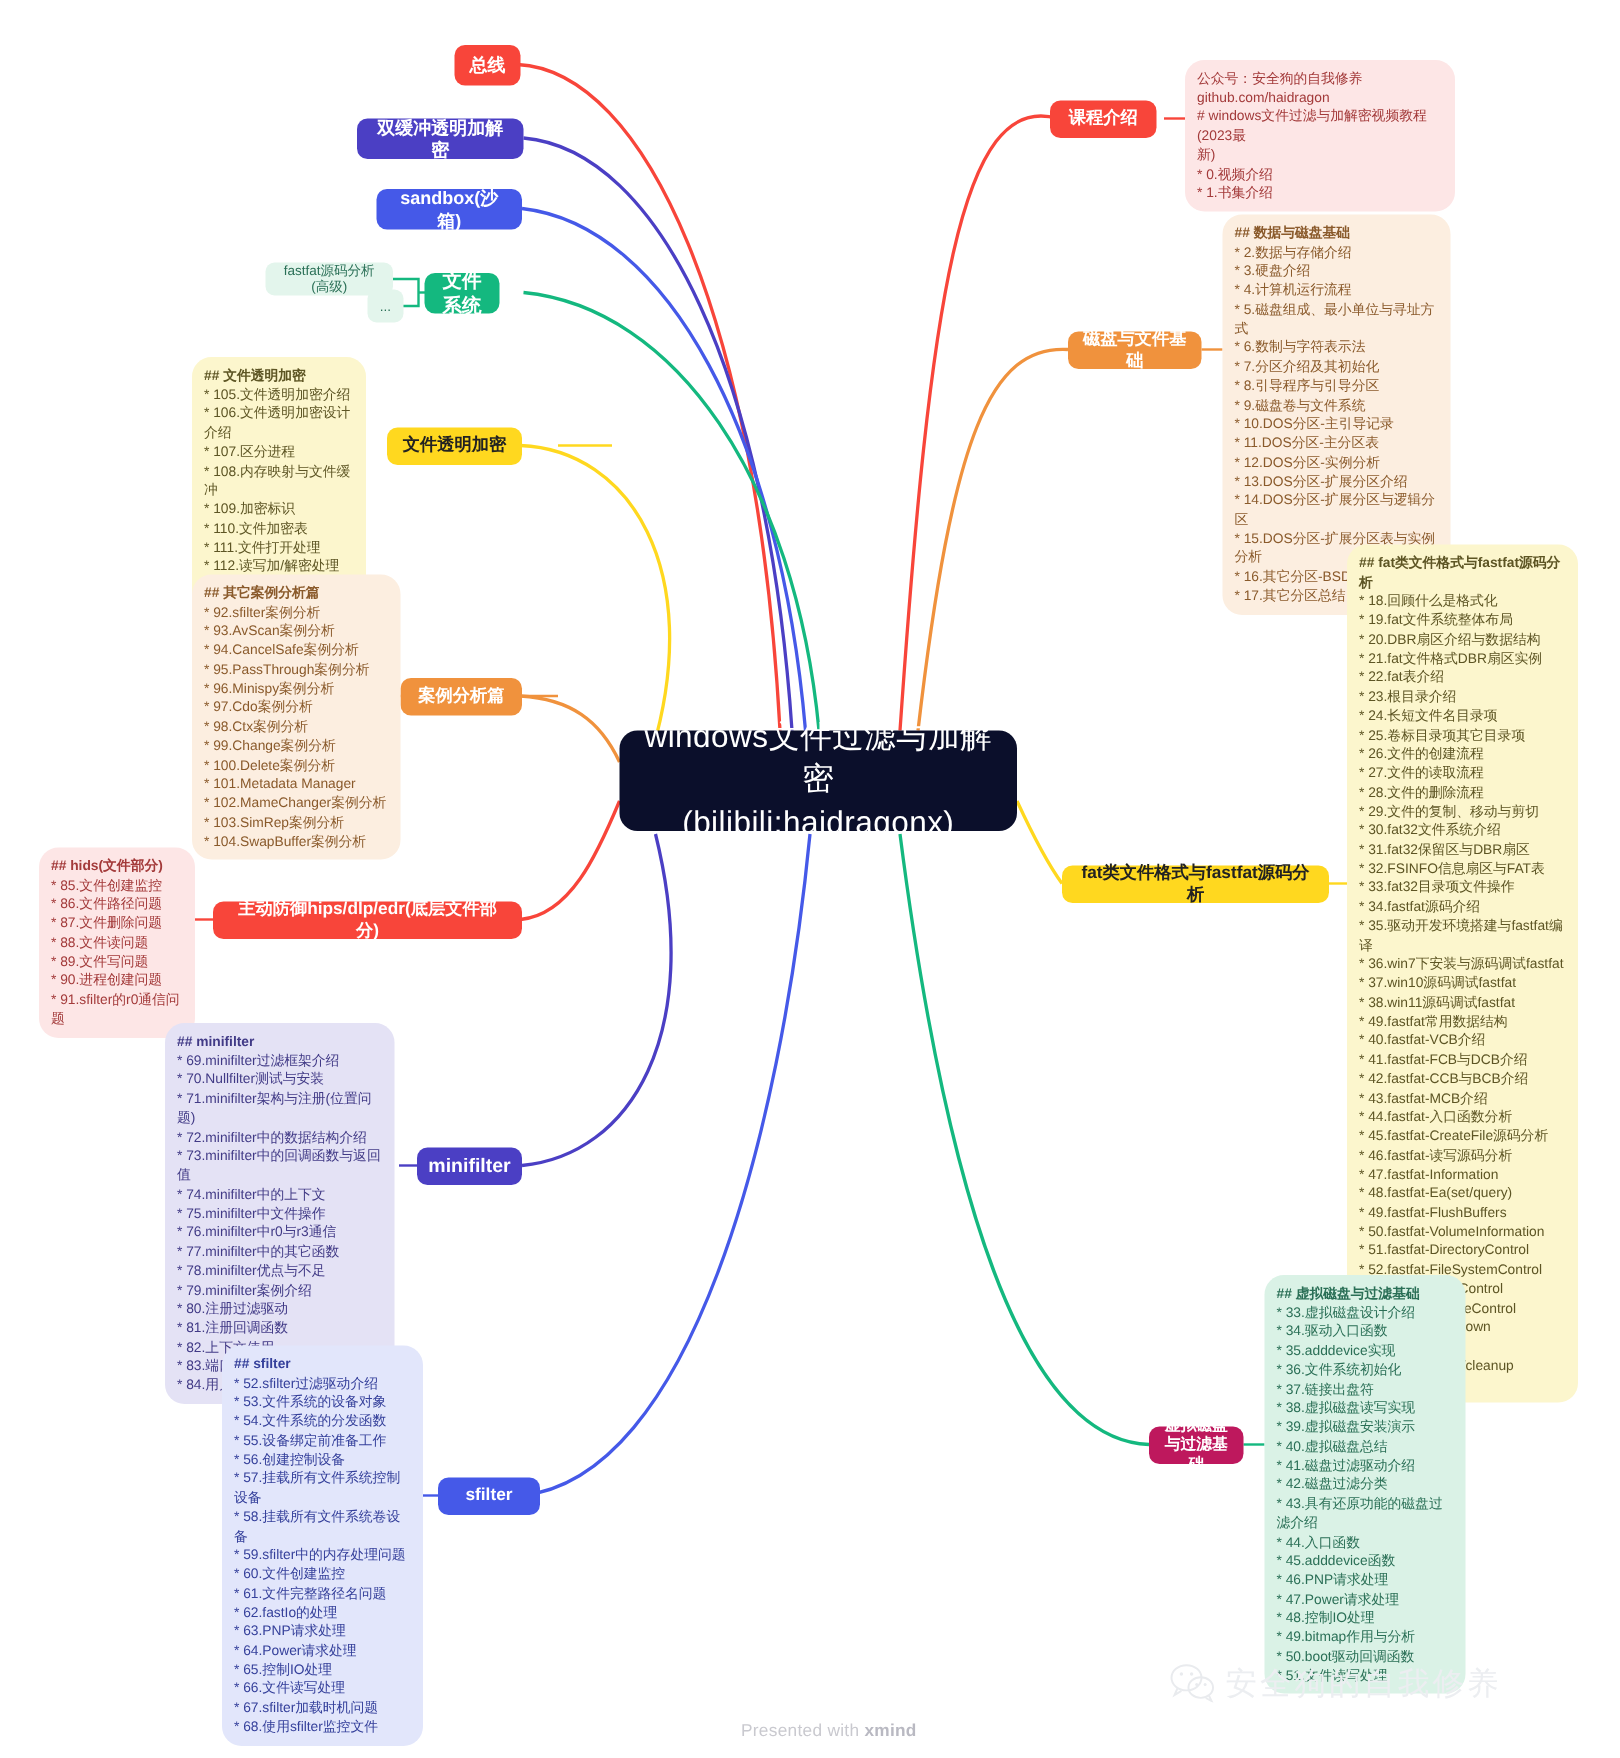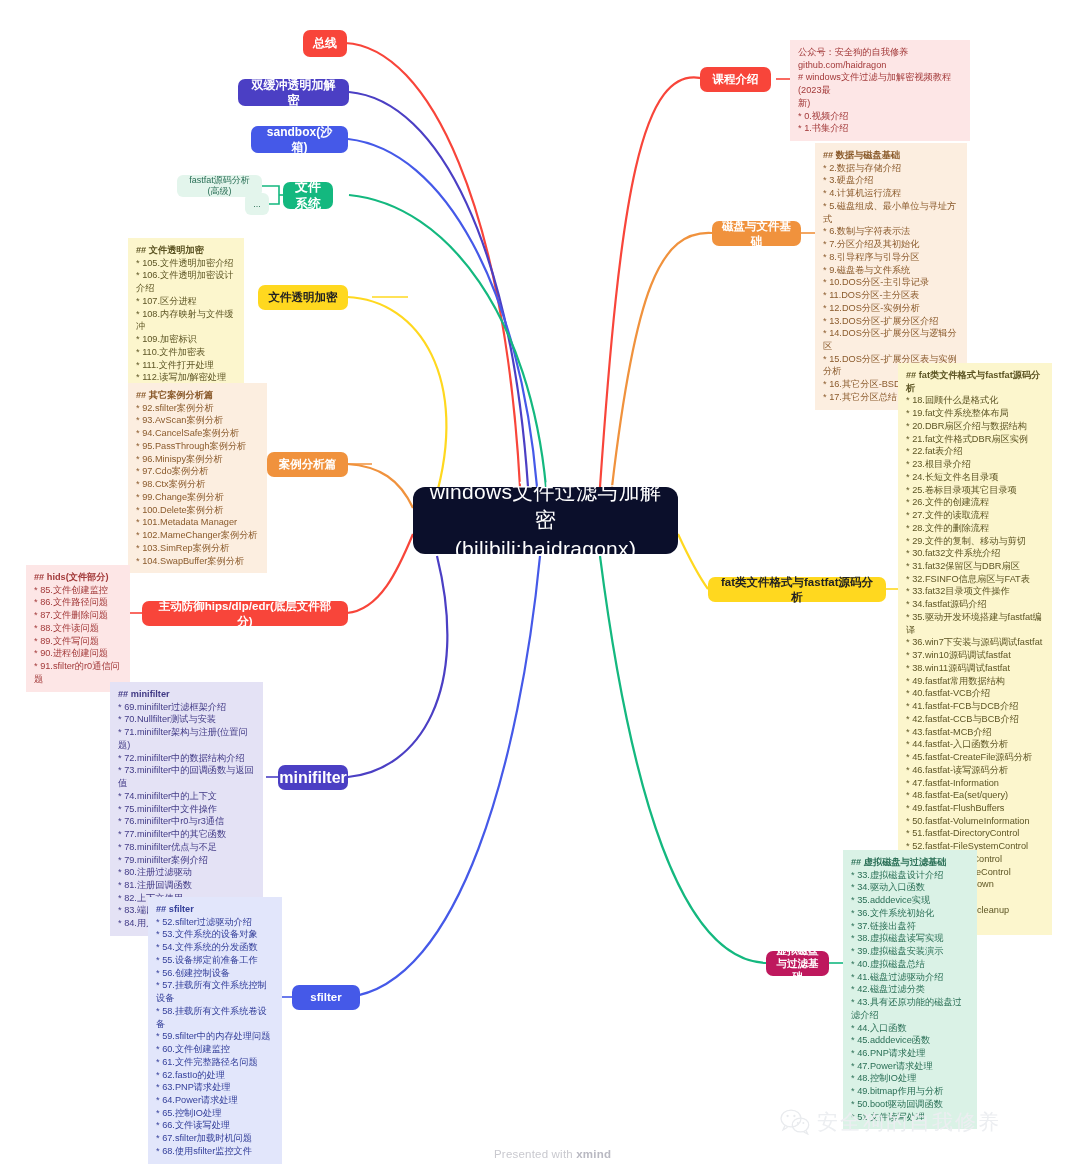--- a/index.html
+++ b/index.html
@@ -7,21 +7,21 @@
        font-family:"Liberation Sans","DejaVu Sans",sans-serif;}
   #canvas{position:absolute;inset:0;}
   svg#wires{position:absolute;left:0;top:0;width:1080px;height:1172px;pointer-events:none;}
 
   .node{position:absolute;box-sizing:border-box;border-radius:7px;
         display:flex;align-items:center;justify-content:center;text-align:center;
         font-weight:bold;color:#fff;line-height:1.25;padding:5px 10px;}
   .central{background:#0b0f2b;color:#fff;border-radius:12px;font-weight:400;
            font-size:21px;line-height:1.35;letter-spacing:.3px;}
 
-  .note{position:absolute;box-sizing:border-box;border-radius:0;padding:6px 8px;
+  .note{position:absolute;box-sizing:border-box;border-radius:13px;padding:6px 8px;
         font-size:9.2px;line-height:1.385;white-space:pre-wrap;}
 
   .subnode{position:absolute;box-sizing:border-box;border-radius:6px;
            font-size:9px;padding:4px 7px;display:flex;align-items:center;
            justify-content:center;text-align:center;line-height:1.2;}
 
   .wm-xmind{position:absolute;left:494px;top:1148px;font-size:11.5px;color:#c9c9cf;
             letter-spacing:.2px;}
   .wm-xmind b{color:#b9b9c2;font-weight:bold;}
   .wm-wechat{position:absolute;left:780px;top:1108px;display:flex;align-items:center;
@@ -81,21 +81,21 @@
   <div class="subnode" style="left:177px;top:175px;width:85px;height:22px;background:#e3f5ec;color:#2a6f56;">fastfat源码分析(高级)</div>
 
   <div class="subnode" style="left:245px;top:193px;width:24px;height:22px;background:#e3f5ec;color:#2a6f56;">...</div>
 
   <div class="node" style="left:258px;top:285px;width:90px;height:25px;background:#ffd81f;color:#222;font-size:11.5px;">文件透明加密</div>
 
   <div class="node" style="left:267px;top:452px;width:81px;height:25px;background:#f0923d;font-size:11.5px;">案例分析篇</div>
 
   <div class="node" style="left:142px;top:601px;width:206px;height:25px;background:#f8453a;font-size:11.5px;">主动防御hips/dlp/edr(底层文件部分)</div>
 
-  <div class="node" style="left:278px;top:765px;width:70px;height:25px;background:#4b3fc4;font-size:16px;">minifilter</div>
+  <div class="node" style="left:278px;top:765px;width:70px;height:25px;background:#4b3fc4;font-size:13px;">minifilter</div>
 
   <div class="node" style="left:292px;top:985px;width:68px;height:25px;background:#4559e8;font-size:11.5px;">sfilter</div>
 
   <div class="node" style="left:700px;top:67px;width:71px;height:25px;background:#f8453a;font-size:11.5px;">课程介绍</div>
 
   <div class="node" style="left:712px;top:221px;width:89px;height:25px;background:#f0923d;font-size:11.5px;">磁盘与文件基础</div>
 
   <div class="node" style="left:708px;top:577px;width:178px;height:25px;background:#ffd81f;color:#222;font-size:11.5px;">fat类文件格式与fastfat源码分析</div>
 
   <div class="node" style="left:766px;top:951px;width:63px;height:25px;background:#be185d;font-size:10.5px;padding:4px 6px;">虚拟磁盘与过滤基础</div>

